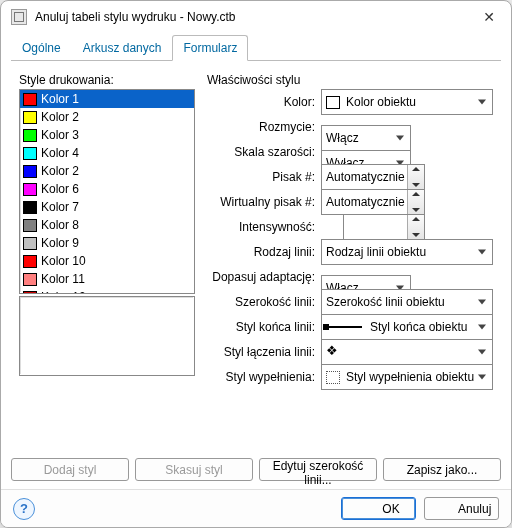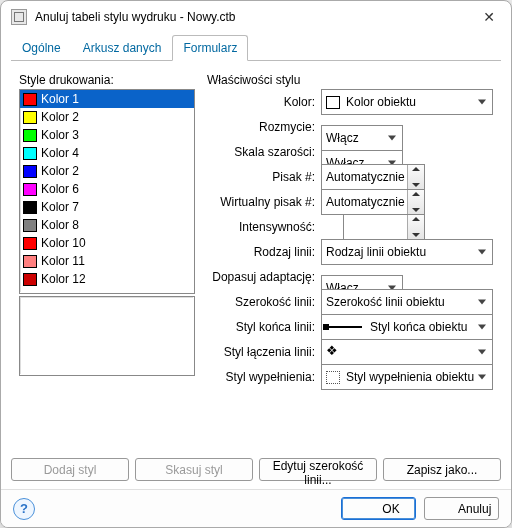--- a/index.html
+++ b/index.html
@@ -151,21 +151,21 @@
   .combo::after, .combo-narrow::after, .combo-color::after {
     content: "";
     position: absolute;
     right: 6px; top: 50%;
     width: 0; height: 0;
     border-left: 4px solid transparent;
     border-right: 4px solid transparent;
     border-top: 5px solid #444;
     transform: translateY(-50%);
   }
-  .combo-narrow { width: 82px; margin-top: 21px; }
+  .combo-narrow { width: 90px; margin-top: 21px; }
   .spin { width: 104px; padding-right: 18px; }
   .spin::after, .spin-num::after {
     content: "";
     position: absolute;
     right: 0; top: 0; bottom: 0; width: 16px;
     border-left: 1px solid #aaa;
     background: linear-gradient(#fbfbfb,#e5e5e5);
   }
   .spin .arrows, .spin-num .arrows {
     position: absolute;
@@ -315,20 +315,24 @@
             </div>
             <div class="li">
               <span class="swatch" style="background: rgb(0, 0, 0);"></span>
               <span>Kolor 7</span>
             </div>
             <div class="li">
               <span class="swatch" style="background: rgb(128, 128, 128);"></span>
               <span>Kolor 8</span>
             </div>
             <div class="li">
+              <span class="swatch" style="background: rgb(192, 192, 192);"></span>
+              <span>Kolor 9</span>
+            </div>
+            <div class="li">
               <span class="swatch" style="background: rgb(255, 0, 0);"></span>
               <span>Kolor 10</span>
             </div>
             <div class="li">
               <span class="swatch" style="background: rgb(255, 127, 127);"></span>
               <span>Kolor 11</span>
             </div>
             <div class="li">
               <span class="swatch" style="background: rgb(204, 0, 0);"></span>
               <span>Kolor 12</span>

